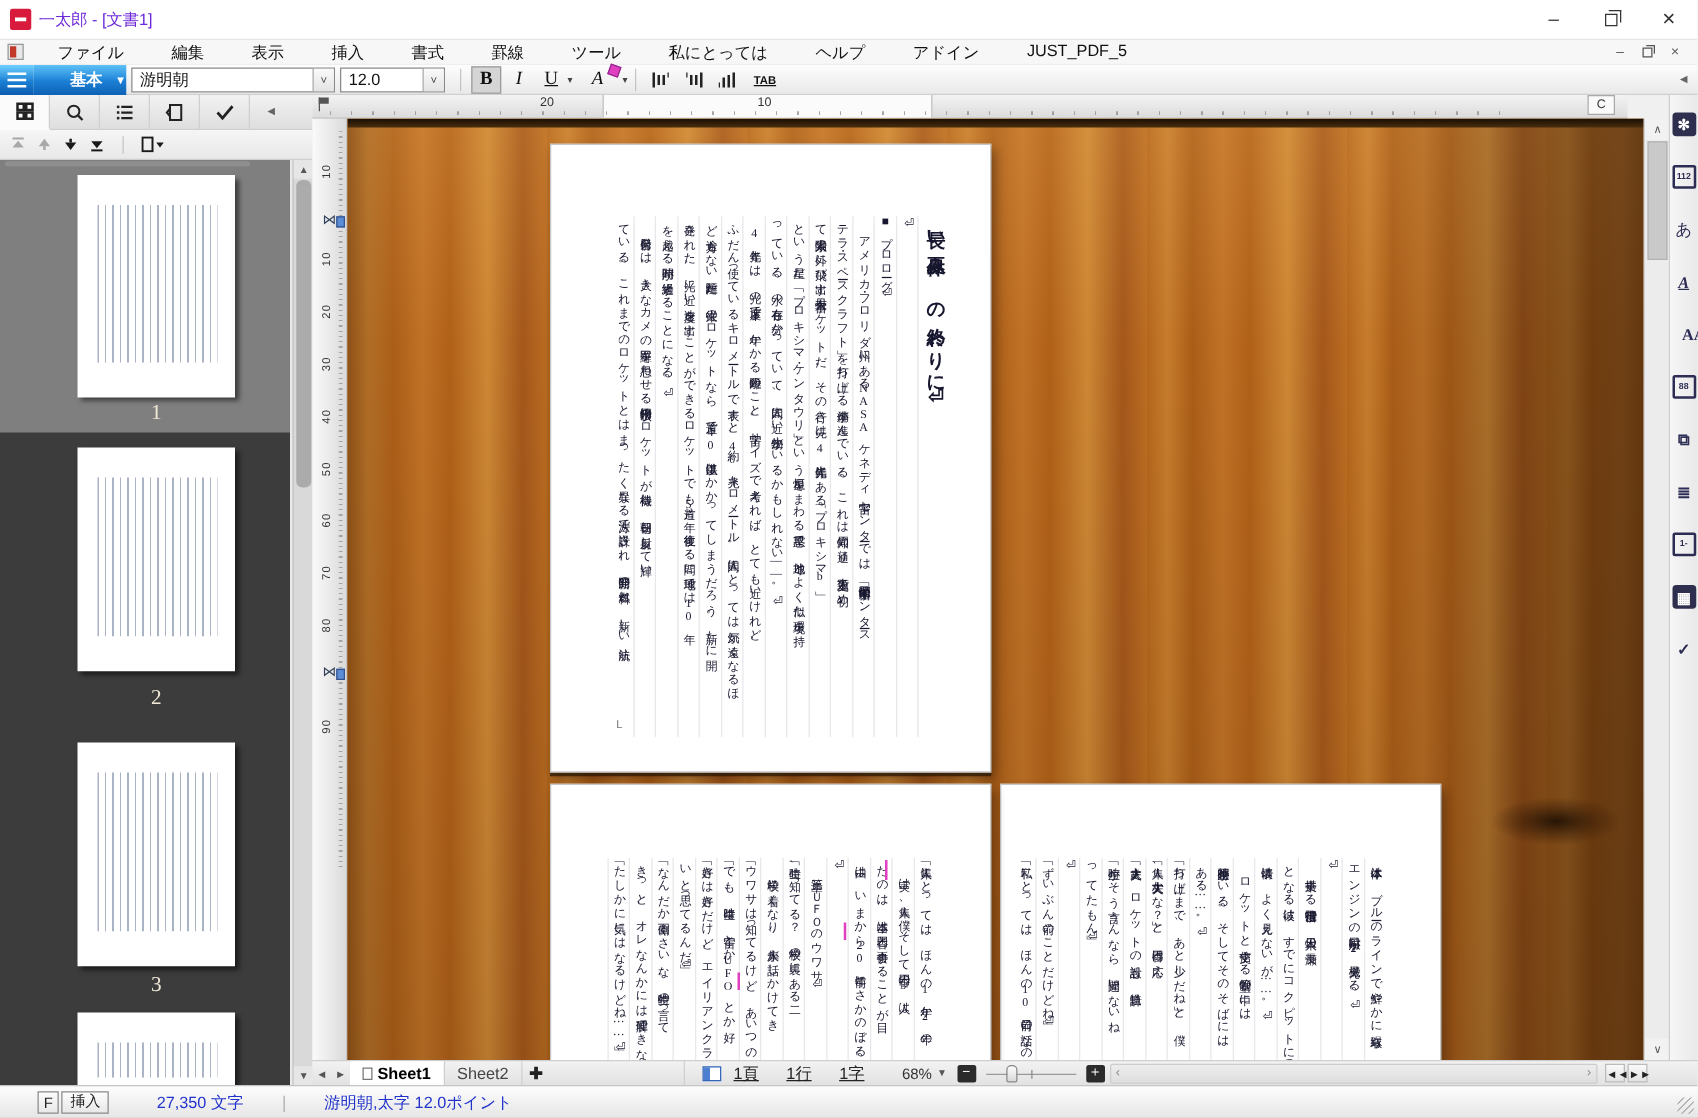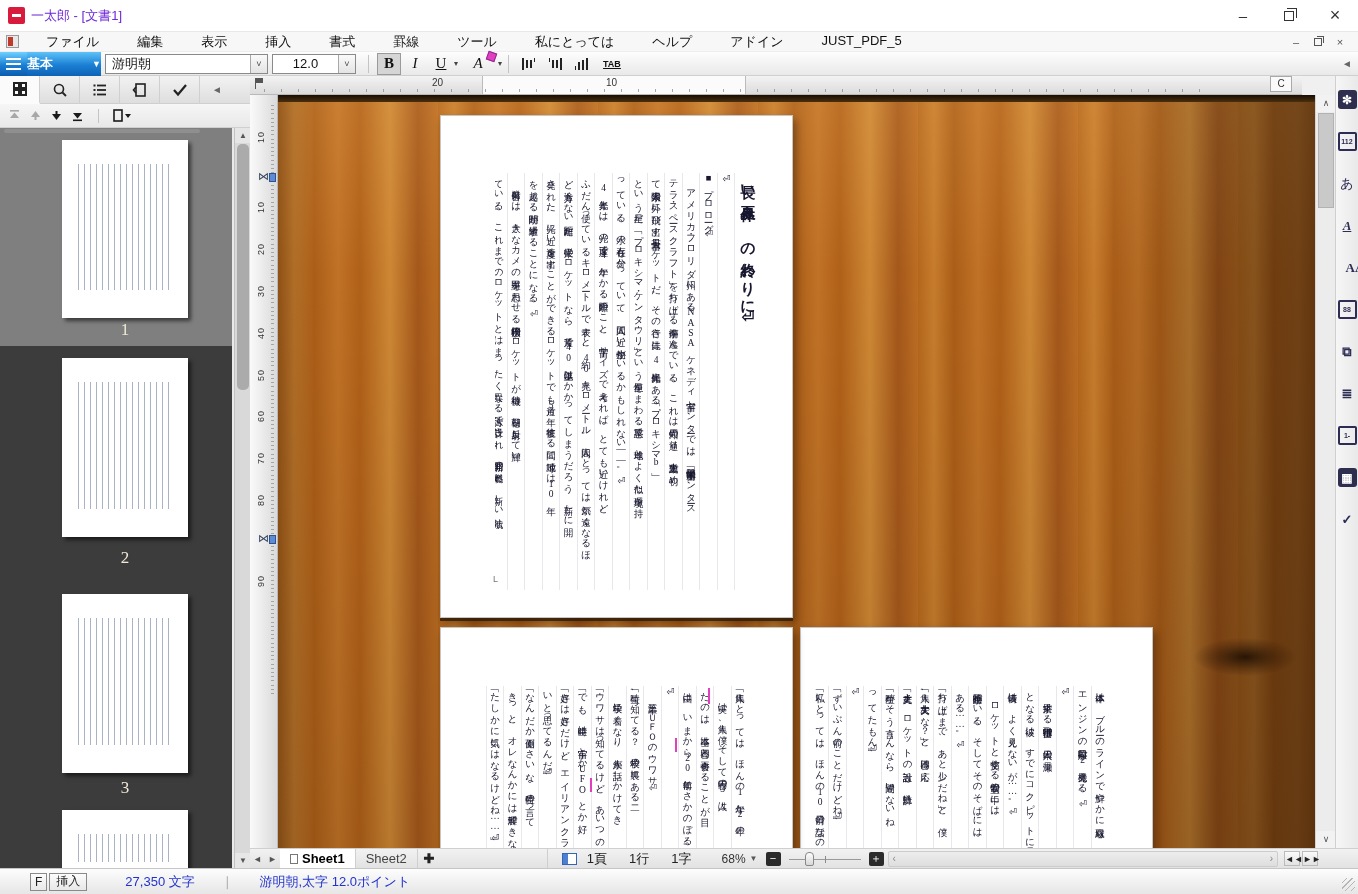--- a/index.html
+++ b/index.html
@@ -31,28 +31,28 @@
   .restore-s:before { content:""; position:absolute; left:2px; top:-3px; width:6px; height:6px; border:1px solid #555; border-left:none; border-bottom:none; }
 
   
   #toolbar { position:absolute; left:0; top:52px; width:1358px; height:24px;
     background:linear-gradient(180deg,#fdfdfd,#e9e9e9); border-bottom:1px solid #cfcfcf;
     display:flex; align-items:center; }
   #hamburger { width:27px; height:24px; background:linear-gradient(180deg,#6fd0ff,#1a7fd4 55%,#0d5cae);
     display:flex; flex-direction:column; justify-content:center; gap:3px; align-items:center; }
   #hamburger i { display:block; width:15px; height:2px; background:#fff; }
   #stylebtn { width:74px; height:24px; background:linear-gradient(180deg,#5ec1f7,#1a7fd4 55%,#0f62b5);
-    color:#fff; font-weight:bold; display:flex; align-items:center; justify-content:space-between; gap:10px; font-size:13px; }
+    color:#fff; font-weight:bold; display:flex; align-items:center; justify-content:flex-end; gap:10px; font-size:13px; }
   #stylebtn .tri { font-size:9px; }
   .combo { height:20px; background:#fff; border:1px solid #8a8a8a; display:flex; align-items:center; margin-left:4px; }
   .combo .val { padding:0 6px; font-size:13px; color:#111; flex:1; }
   .combo .drop { width:17px; height:100%; border-left:1px solid #a8a8a8; background:linear-gradient(#fafafa,#e4e4e4);
     display:flex; align-items:center; justify-content:center; font-size:9px; color:#444; }
   #fontcombo { width:163px; }
-  #sizecombo { width:84px;text-align:center; }
+  #sizecombo { width:84px; }
   .tbtn { min-width:24px; height:22px; display:flex; align-items:center; justify-content:center;
     font-family:"Liberation Serif",serif; font-size:15px; color:#111; margin-left:2px; border:1px solid transparent; }
   .tbtn.pressed { background:#d5d5d5; border:1px solid #9a9a9a; }
   .mini-drop { font-size:8px; color:#444; margin-left:1px; }
   .tsep { width:1px; height:18px; background:#c4c4c4; margin:0 6px; }
   #paintA { position:relative; font-family:"Liberation Serif",serif; font-style:italic; font-size:15px; }
   #paintA .bucket { position:absolute; right:-7px; top:-2px; width:9px; height:9px; background:#e040c0;
     transform:rotate(20deg); border:1px solid #92278f; }
   .alignicon svg { display:block; }
   #tabbtn { font-size:9px; font-weight:bold; text-decoration:underline; font-family:"Liberation Sans",sans-serif; margin-left:10px; color:#111; }
@@ -133,21 +133,21 @@
   #bottombar { position:absolute; left:250px; top:848px; width:1108px; height:20px;
     background:linear-gradient(#f2f2f2,#e2e2e2); border-top:1px solid #cfcfcf; display:flex; align-items:center; }
   .navarrow { width:15px; text-align:center; color:#555; font-size:9px; }
   .sheettab { height:20px; display:flex; align-items:center; gap:4px; padding:0 10px; font-size:13px; color:#444;
     border-right:1px solid #cfcfcf; }
   .sheettab.active { background:#fff; font-weight:bold; color:#000;justify-content:center; }
   .docicon { width:8px; height:10px; border:1px solid #777; background:#fff; }
   #addsheet { width:22px; text-align:center; font-weight:bold; color:#222; font-size:13px; }
   #tabfiller { width:108px; height:20px; border-right:1px solid #cfcfcf; }
   #panelicon { width:15px; height:12px; border:1px solid #3366bb; background:linear-gradient(90deg,#4d7fd0 40%,#fff 40%); margin:0 10px 0 14px; }
-  .posstat { font-size:13px; color:#222; margin-right:22px; }
+  .posstat { font-size:13px; color:#222; margin-right:22px;text-decoration:underline; }
   #zoomlabel { font-size:12px; color:#333; margin:0 4px 0 8px; }
   #zoomdrop { font-size:8px; color:#555; margin-right:8px; }
   .zoombtn { width:15px; height:14px; background:#2b2b2b; color:#fff; font-size:11px; line-height:13px; text-align:center; border-radius:2px; }
   #zoomtrack { position:relative; width:72px; height:14px; margin:0 8px; }
   #zoomtrack .line { position:absolute; left:0; right:0; top:7px; height:1px; background:#9a9a9a; }
   #zoomtrack .tick { position:absolute; left:36px; top:4px; width:1px; height:7px; background:#8a8a8a; }
   #zoomhandle { position:absolute; left:16px; top:0; width:9px; height:14px; background:linear-gradient(#fdfdfd,#d8d8d8);
     border:1px solid #888; border-radius:4px 4px 2px 2px; }
   #hscroll { position:relative; flex:1; height:16px; margin:0 4px; background:linear-gradient(#ededed,#dedede); border:1px solid #cccccc; border-radius:2px;
     display:flex; align-items:center; justify-content:space-between; padding:0 4px; color:#888; font-size:10px; }

